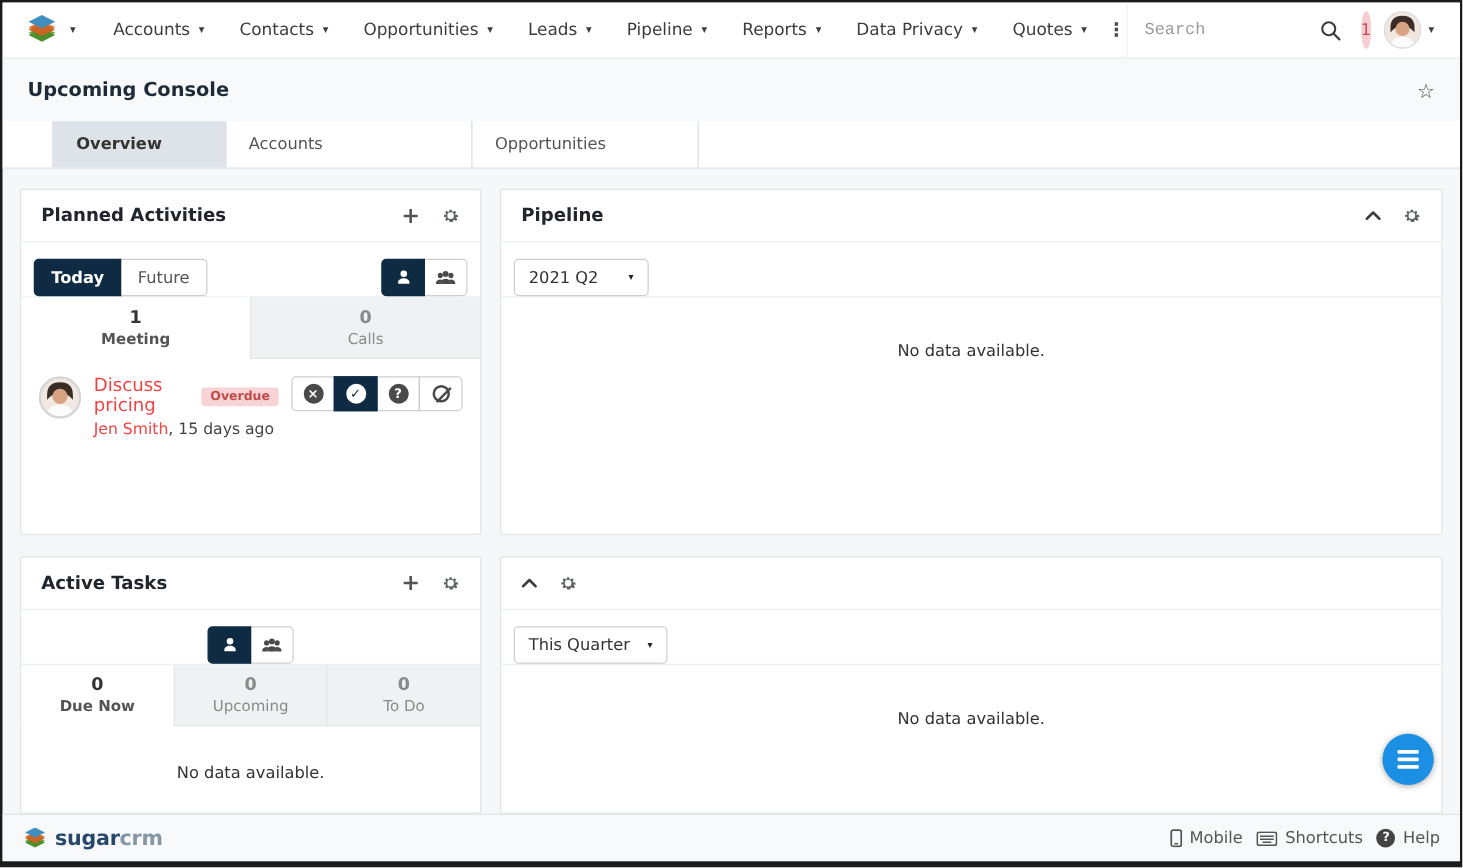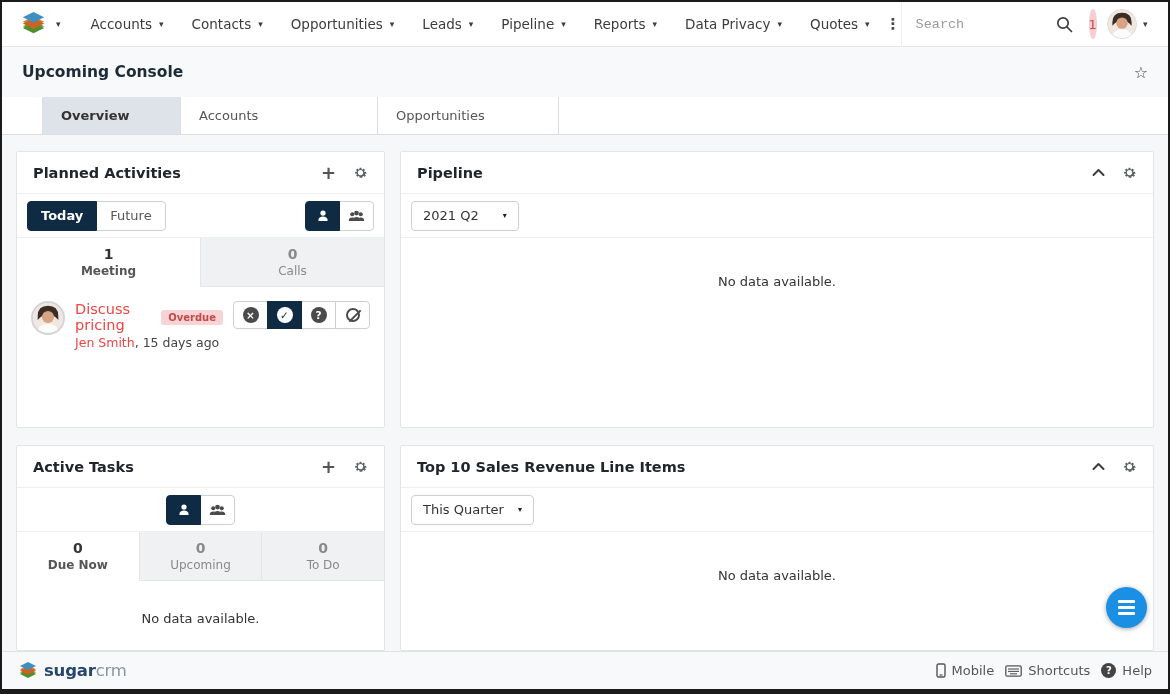--- a/index.html
+++ b/index.html
@@ -47,21 +47,21 @@
   
   .content { flex:1; padding:16px 14px 0 14px; display:grid; grid-template-columns:369px 1fr;
              grid-template-rows:277px 1fr; gap:17px 15px; overflow:hidden; }
   .panel { background:#fff; border:1px solid #e2e4e7; border-radius:2px; display:flex;
            flex-direction:column; overflow:hidden; }
   .panel-head { height:42px; display:flex; align-items:center; padding:0 16px;
                 border-bottom:1px solid #eceeef; flex-shrink:0; }
   .panel-title { font-size:14.5px; font-weight:bold; color:#20262c; flex:1; }
   .panel-icons { display:flex; align-items:center; gap:17px; }
   .plus { font-size:18px; font-weight:bold; color:#555; line-height:1; cursor:pointer; }
-  .toolbar { min-height:44px; display:flex; align-items:center; padding:0 10px;
+  .toolbar { min-height:44px; display:flex; align-items:flex-end; padding:0 10px;
              border-bottom:1px solid #eceeef; flex-shrink:0; }
   .btn-group { display:flex; }
   .btn { height:30px; padding:0 13px; border:1px solid #cfcfcf; background:#fff; font-size:13px;
          color:#555; display:flex; align-items:center; justify-content:center; cursor:pointer; margin-left:-1px; }
   .btn:first-child { border-radius:4px 0 0 4px; margin-left:0; }
   .btn:last-child { border-radius:0 4px 4px 0; }
   .btn.navy { background:#0f2b44; border-color:#0f2b44; color:#fff; font-weight:bold; z-index:1; }
   .btn.iconic { width:35px; padding:0; }
 
   .stat-tabs { display:flex; flex-shrink:0; }
@@ -100,21 +100,21 @@
                 border-radius:4px; background:#fff; padding:0 11px; font-size:13px; color:#333;
                 cursor:pointer; }
   .select-box .caret { font-size:8px; color:#222; }
 
   
   .footer { height:38px; background:#f8f9fa; border-top:1px solid #dfe1e3; display:flex;
             align-items:center; padding:0 16px; flex-shrink:0; }
   .brand { display:flex; align-items:center; gap:6px; }
   .brand-text { font-size:16.5px; letter-spacing:-0.2px; }
   .brand-bold { font-weight:bold; color:#27486b; }
-  .brand-light { color:#8496a5; }
+  .brand-light { color:#8496a5;font-weight:bold; }
   .footer-links { margin-left:auto; display:flex; align-items:center; gap:11px; }
   .footer-link { display:flex; align-items:center; gap:6px; font-size:13px; color:#555; cursor:pointer; }
   .help-circle { width:15px; height:15px; border-radius:50%; background:#444; color:#fff;
                  display:flex; align-items:center; justify-content:center; font-size:10px; font-weight:bold; }
 
   
   .fab { position:absolute; right:21px; bottom:61px; width:41px; height:41px; border-radius:50%;
          background:#1a8fe3; box-shadow:0 1px 5px rgba(0,0,0,.35); display:flex; flex-direction:column;
          align-items:center; justify-content:center; gap:3px; cursor:pointer; }
   .fab-bar { width:17px; height:3px; background:#fff; border-radius:1px; }
@@ -371,21 +371,20 @@
         <div class="stat-tab">
           <span class="stat-num">0</span>
           <span class="stat-label">To Do</span>
         </div>
       </div>
       <div class="empty-msg" style="padding-top:30px;">No data available.</div>
     </div>
 
     <div class="panel">
       <div class="panel-head">
-        <div class="panel-title">Top 10 Sales Revenue Line Items</div>
         <div class="panel-icons">
           <span class="icon-btn">
             <svg width="13" height="9" viewBox="0 0 13 9">
               <polyline points="1.5,7 6.5,2 11.5,7" fill="none" stroke="#3d3d3d" stroke-width="2" stroke-linecap="round" stroke-linejoin="round"></polyline>
             </svg>
           </span>
           <span class="icon-btn">
             <svg width="15" height="15" viewBox="0 0 16 16">
               <path d="M8 5.2a2.8 2.8 0 1 0 0 5.6 2.8 2.8 0 0 0 0-5.6zm6.7 4.1l-1.5-.3c-.1.36-.24.7-.4 1l1 1.2-1.4 1.4-1.2-1c-.3.17-.65.3-1 .4l-.3 1.5H7.1l-.3-1.5c-.36-.1-.7-.24-1-.4l-1.2 1-1.4-1.4 1-1.2c-.17-.3-.3-.65-.4-1l-1.5.3V7.1l1.5.3c.1-.36.24-.7.4-1l-1-1.2 1.4-1.4 1.2 1c.3-.17.65-.3 1-.4l.3-1.5h1.8l.3 1.5c.36.1.7.24 1 .4l1.2-1 1.4 1.4-1 1.2c.17.3.3.65.4 1l1.5-.3z" fill="#5b6266"></path>
             </svg>

